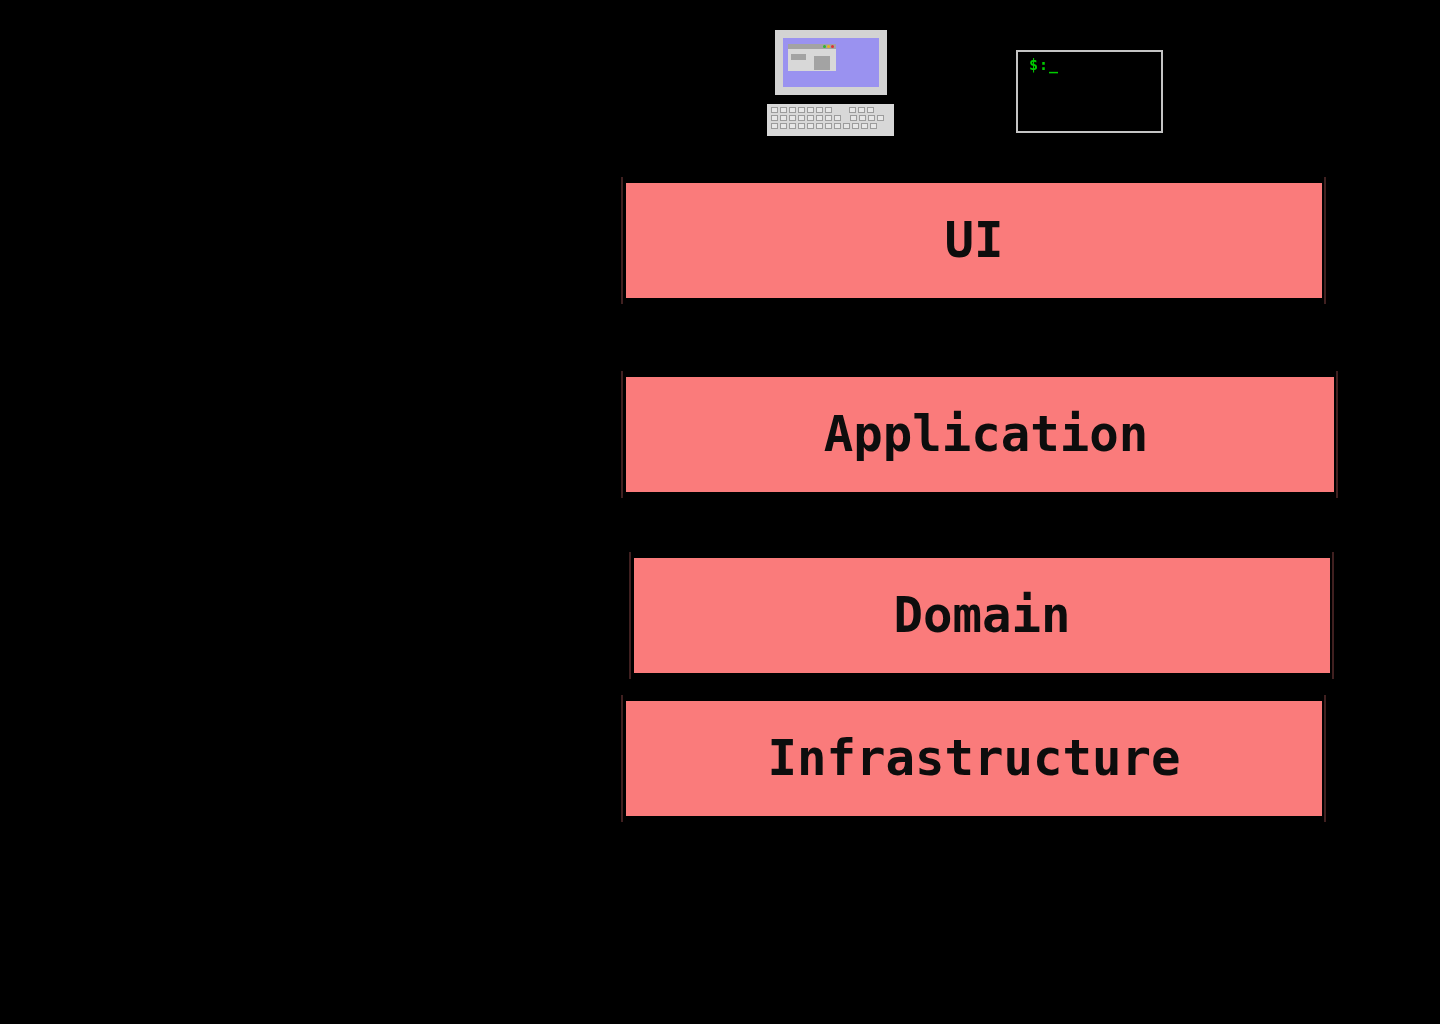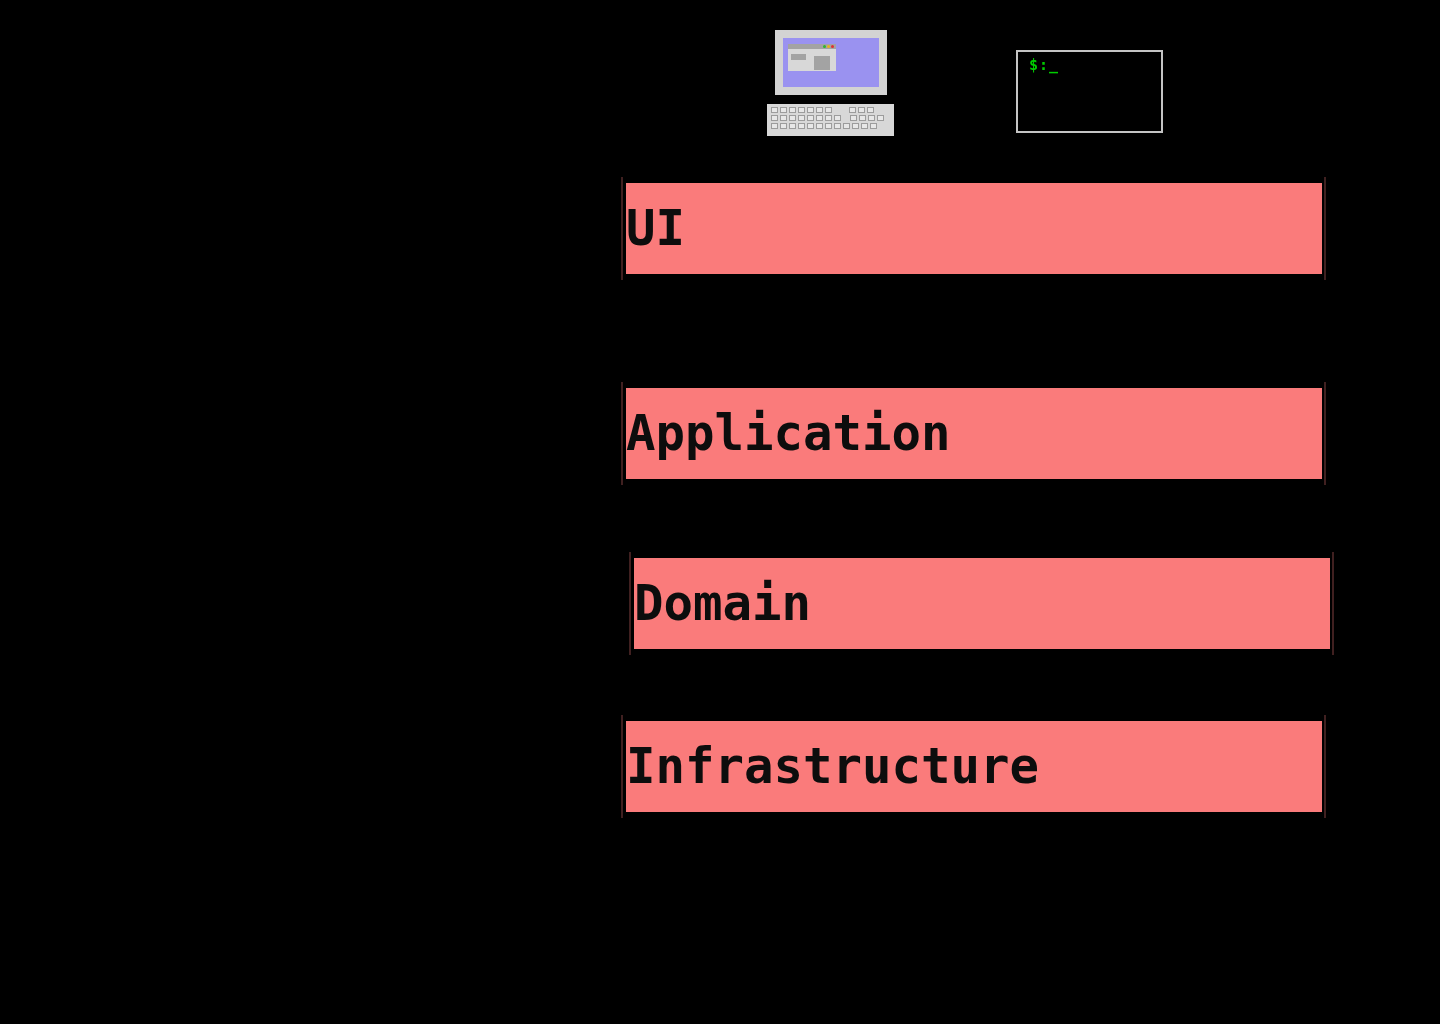--- a/index.html
+++ b/index.html
@@ -8,40 +8,40 @@
     background: #000;
     overflow: hidden;
     position: relative;
     font-family: "DejaVu Sans Mono", monospace;
   }
   .stage { position: absolute; inset: 0; }
 
   
   .layer-box {
     position: absolute;
-    left: 626px; width: 696px; height: 91px;
+    left: 626px; width: 696px; height: 115px;
     background: #fa7b7b;
-    display: flex; align-items: center; 
+    display: flex; align-items: center; justify-content: center;
     font-size: 49px; font-weight: bold; color: #0d0d0d;
     letter-spacing: 0;
   }
   
   .layer-box::before, .layer-box::after {
     content: "";
     position: absolute;
     top: -6px; height: calc(100% + 12px);
     width: 2px;
     background: #402020;
   }
   .layer-box::before { left: -5px; }
   .layer-box::after  { right: -4px; }
   .box-ui    { top: 183px; }
-  .box-app   { top: 388px; }
+  .box-app   { top: 377px; padding-left: 12px; }
   .box-domain{ top: 558px; margin-left: 8px; }
-  .box-infra { top: 721px; }
+  .box-infra { top: 701px; }
 
   
   .monitor {
     position: absolute; left: 775px; top: 30px;
     width: 112px; height: 65px;
     background: #d3d3d3;
   }
   .screen {
     position: absolute; left: 8px; top: 8px; right: 8px; bottom: 8px;
     background: #9a92f0;

